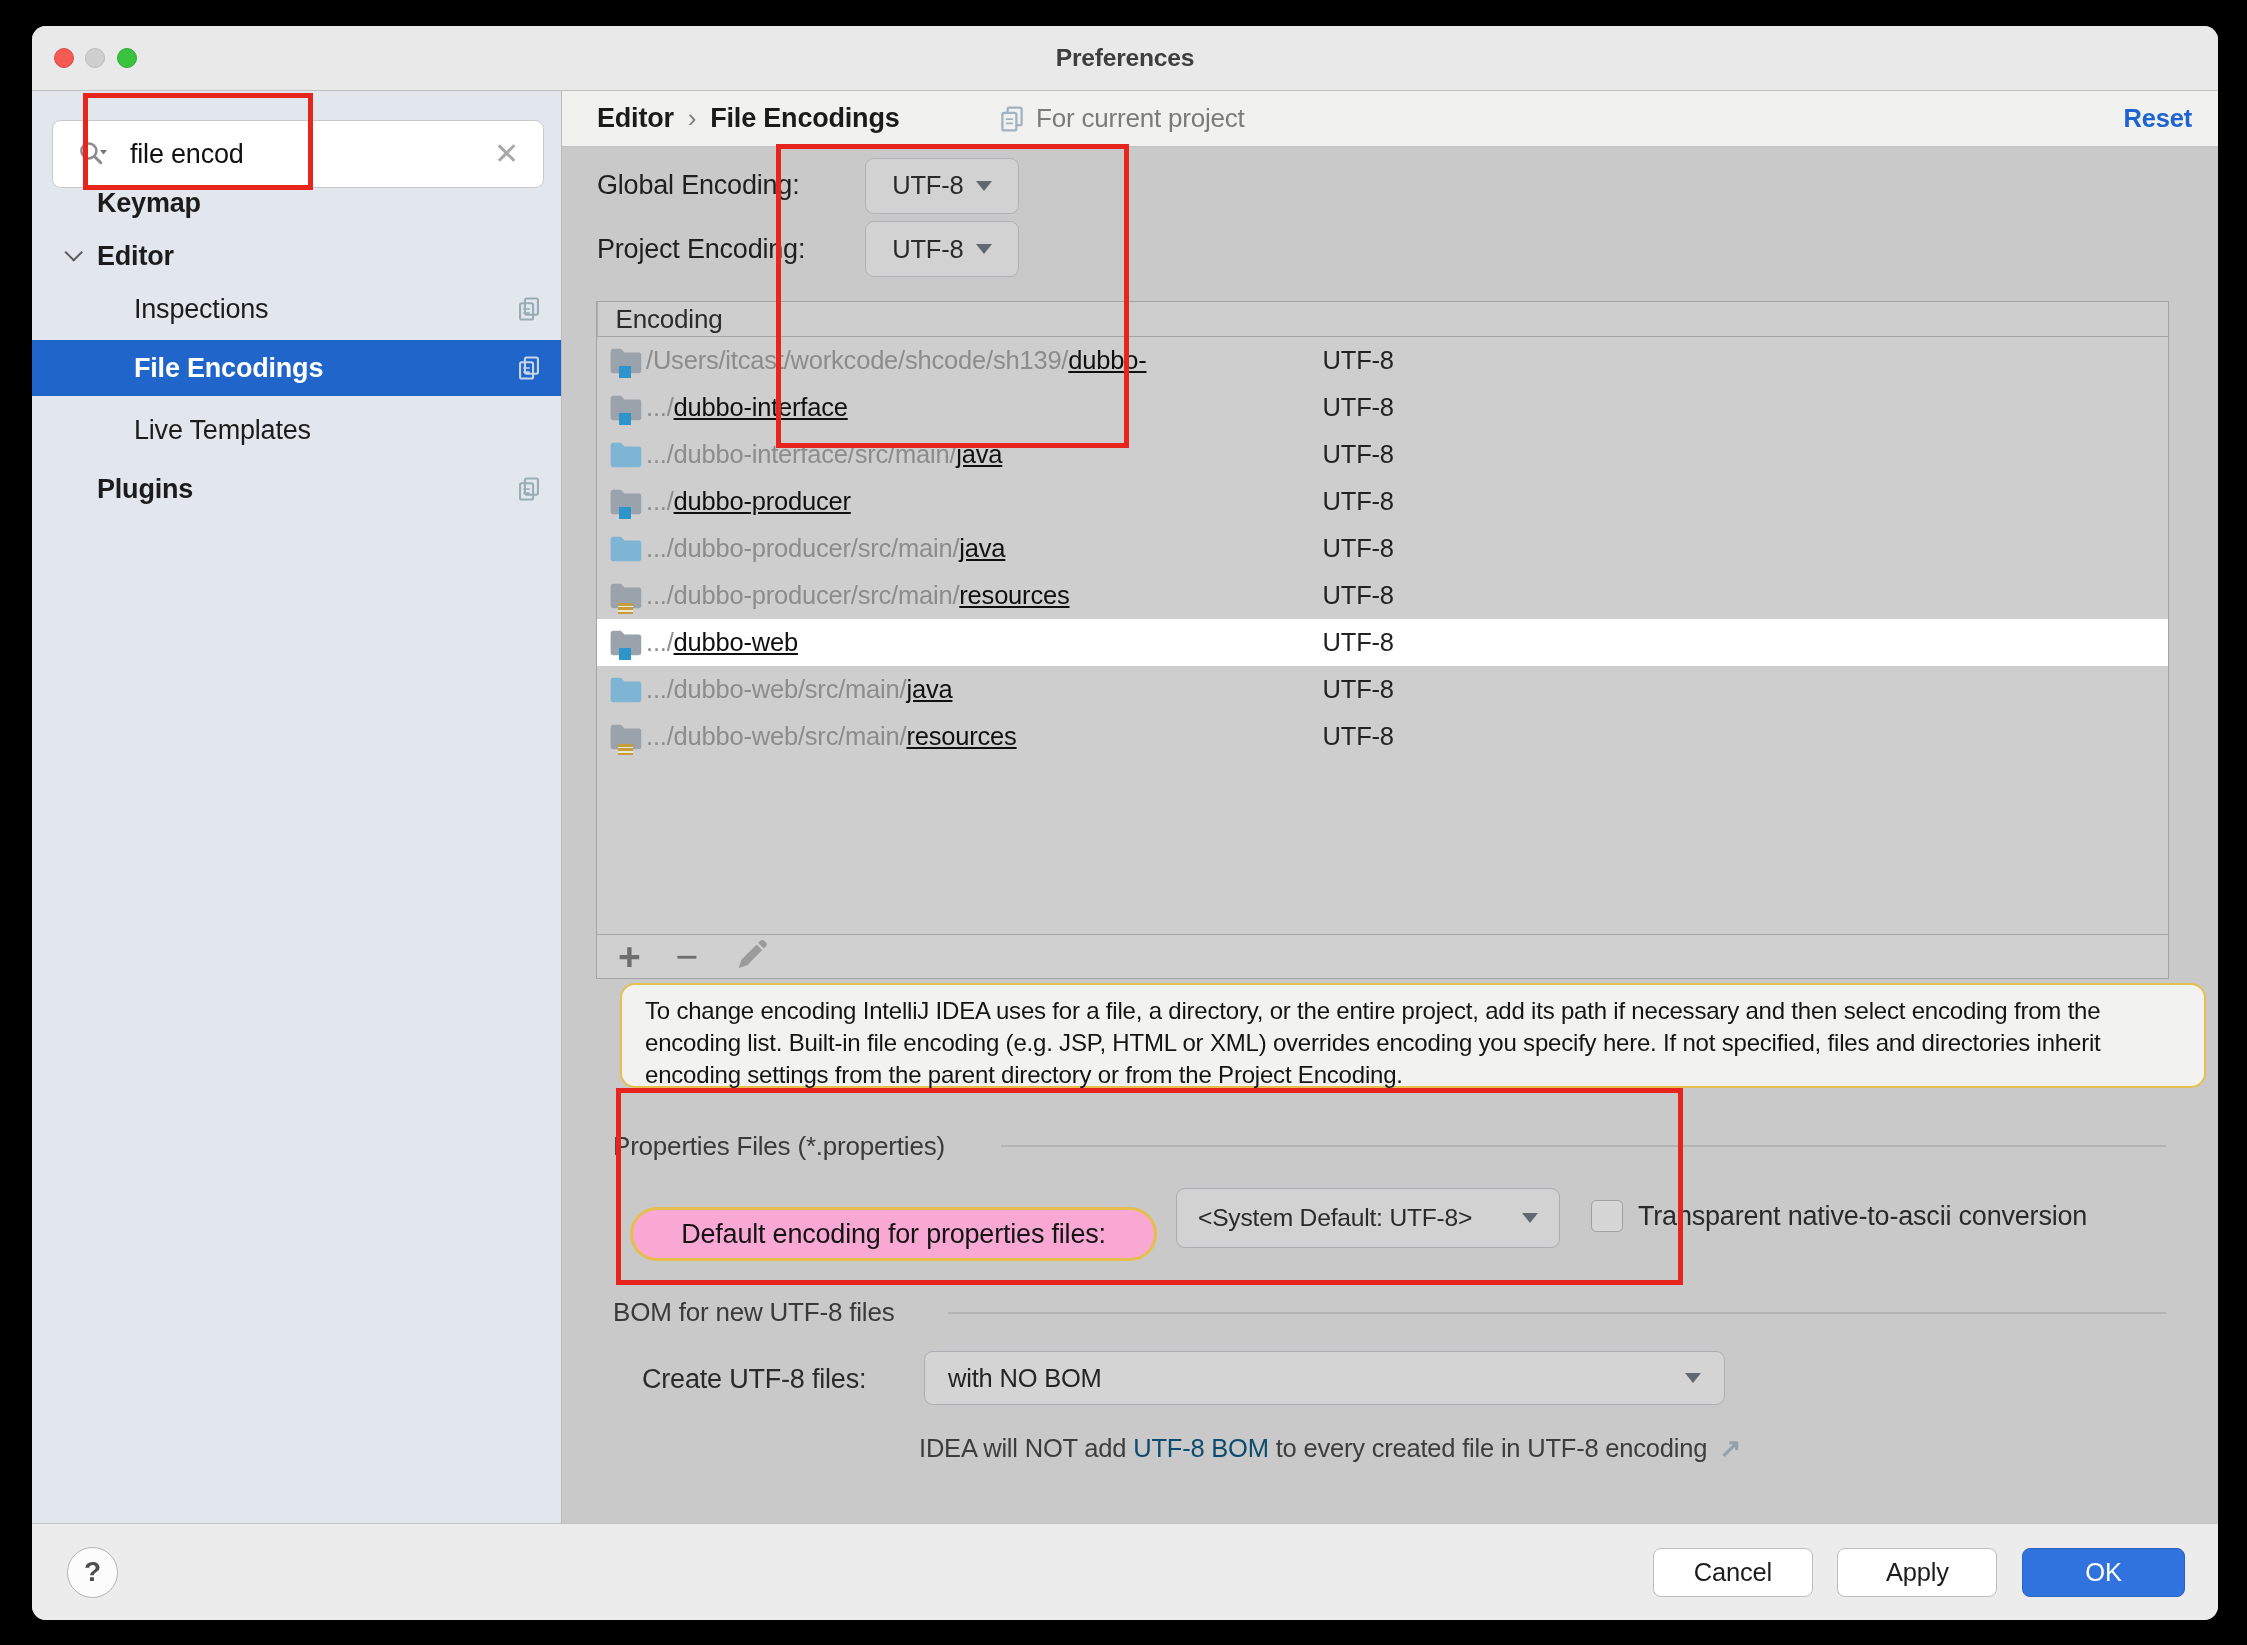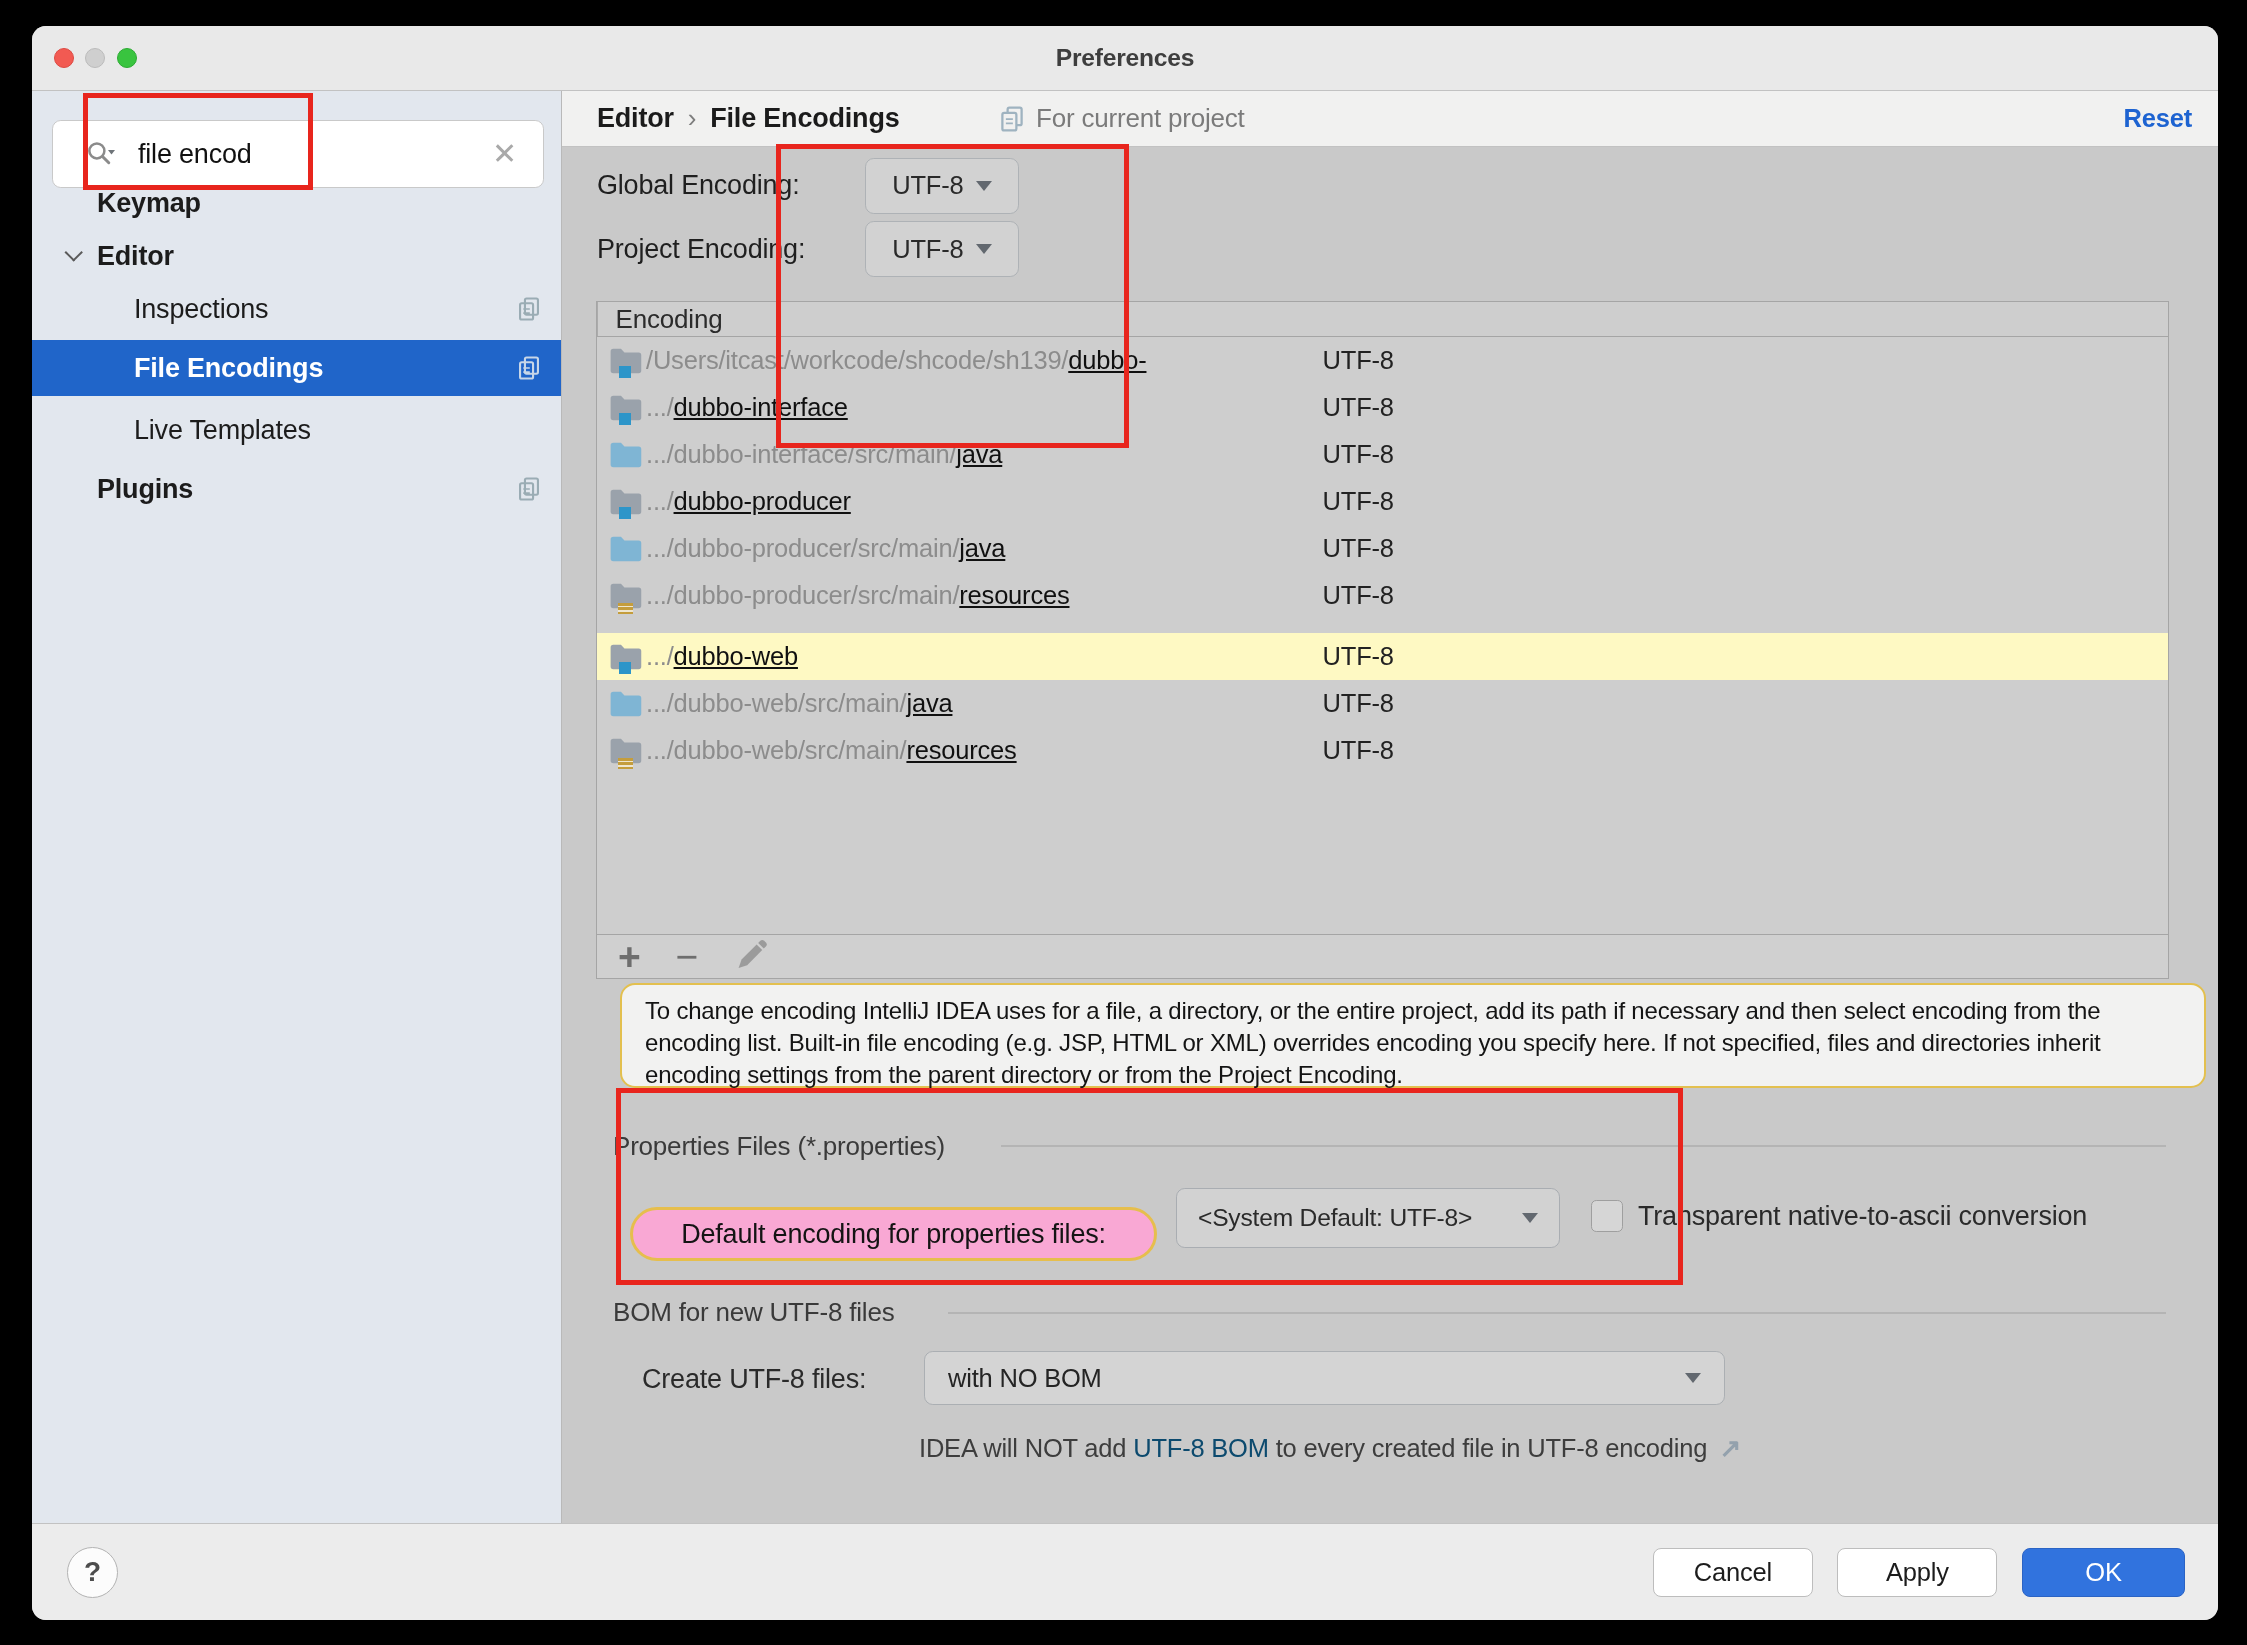--- a/index.html
+++ b/index.html
@@ -16,21 +16,21 @@
   .light.gray  { background:#cfcfcf; border:0.9px solid #bbbbbb; }
   .light.green { background:#39c43f; border:0.9px solid #2cab33; }
   .win-title { position:absolute; left:0; right:0; text-align:center; font-size:24.6px; font-weight:bold; color:#3e3e3e; }
 
   
   .middle { flex:1 1 auto; display:flex; min-height:0; position:relative; }
 
   
   .sidebar { width:530px; flex:0 0 530px; background:#e2e7ee; border-right:1.8px solid #b9b9b9; position:relative; }
   .search-box { position:absolute; left:20px; top:29px; width:492px; height:68px; background:#ffffff;
-                border:1.8px solid #c9c9c9; border-radius:8.8px; display:flex; align-items:center; padding:0 32px; }
+                border:1.8px solid #c9c9c9; border-radius:8.8px; display:flex; align-items:center; padding:0 24px; }
   .search-box .mag { display:flex; align-items:center; flex:0 0 auto; }
   .search-input { flex:1 1 auto; border:none; outline:none; font-family:inherit; font-size:27px; color:#111;
                   padding-left:23px; background:transparent; letter-spacing:-0.2px; }
   .search-clear { flex:0 0 auto; font-size:30px; color:#a9a9a9; line-height:1; cursor:default; }
   .side-item { position:absolute; left:0; width:100%; height:56px; display:flex; align-items:center; color:#1c1c1c; font-size:27px; }
   .side-item .lbl { flex:1 1 auto; }
   .side-item.lvl1 { padding-left:65px; }
   .side-item.lvl2 { padding-left:102px; }
   .side-item.bold .lbl { font-weight:bold; }
   .side-item.selected { background:#2065c9; color:#ffffff; }
@@ -60,21 +60,21 @@
   .arrow-dn { width:0; height:0; border-left:8px solid transparent; border-right:8px solid transparent; border-top:10.5px solid #62686f; }
 
   
   .enc-table { position:absolute; left:34px; top:154px; width:1573px; height:634px;
                background:#cecece; border:0.9px solid #a5a5a5; overflow:hidden; }
   .thead { height:35px; display:flex; align-items:center; border-bottom:0.9px solid #a5a5a5; font-size:26px; color:#2b2b2b; }
   .th-path { width:708px; padding-left:16px; display:flex; align-items:center; gap:12.3px; height:100%; }
   .th-enc  { flex:1; border-left:0.9px solid #ababab; padding-left:17.6px; height:100%; display:flex; align-items:center; }
   .sort-up { width:0; height:0; border-left:8px solid transparent; border-right:8px solid transparent; border-bottom:9.7px solid #7f7f7f; }
   .trow { height:47px; display:flex; align-items:center; font-size:25.5px; }
-  .trow.selected { background:#fef9c3;margin-top:14px; }
+  .trow.selected { background:#ffffff; }
   .t-icon { flex:0 0 49px; padding-left:10.5px; display:flex; align-items:center; }
   .t-path { width:659px; white-space:nowrap; overflow:hidden; }
   .t-path .pfx { color:#8c8c8c; }
   .t-path .nm  { color:#101010;text-decoration:underline; }
   .t-enc { flex:1; padding-left:17.6px; color:#222; }
   .ficon { position:relative; width:37px; height:32px; }
   .ficon svg { position:absolute; left:0; top:0.9px; }
   .badge-module { position:absolute; left:11.4px; bottom:-1.8px; width:12.3px; height:12.3px; background:#2d95c9; }
   .badge-res { position:absolute; left:10.5px; bottom:-2.6px; width:15px; height:11.4px;
                background:linear-gradient(#c49d3c 0 2.6px, #eee6cf 2.6px 4.4px, #c49d3c 4.4px 7px, #eee6cf 7px 8.8px, #c49d3c 8.8px 11.4px); }

